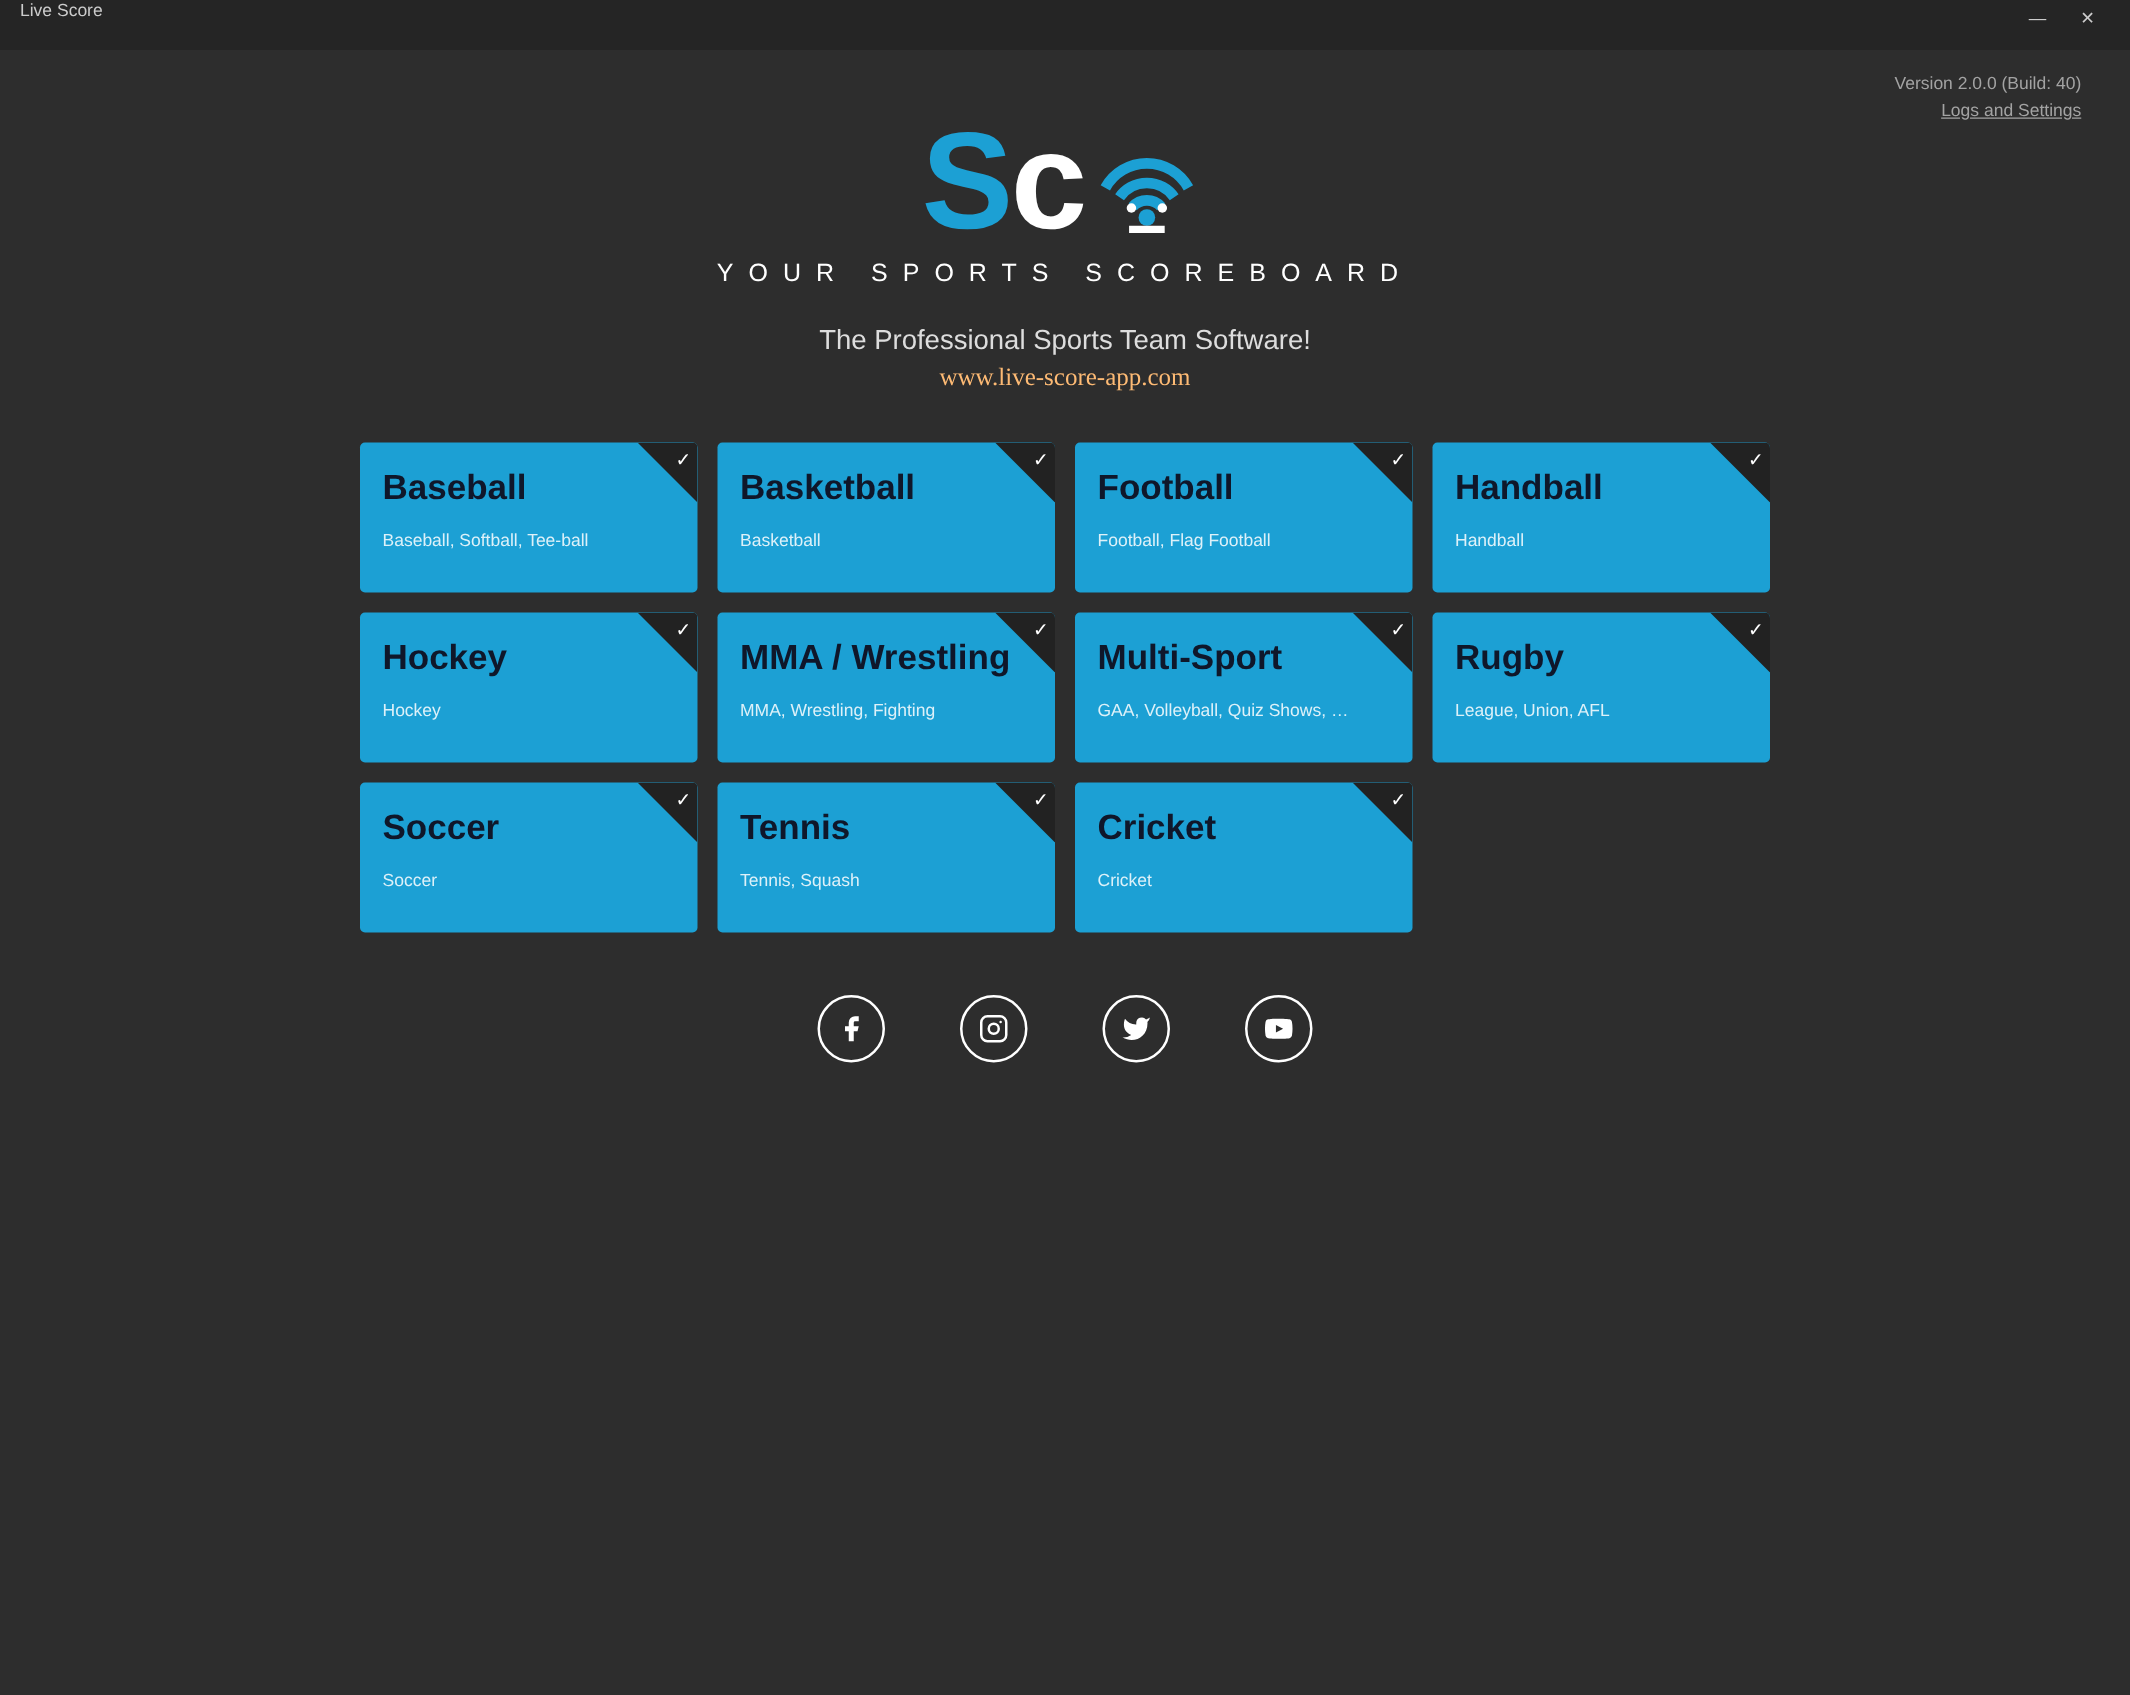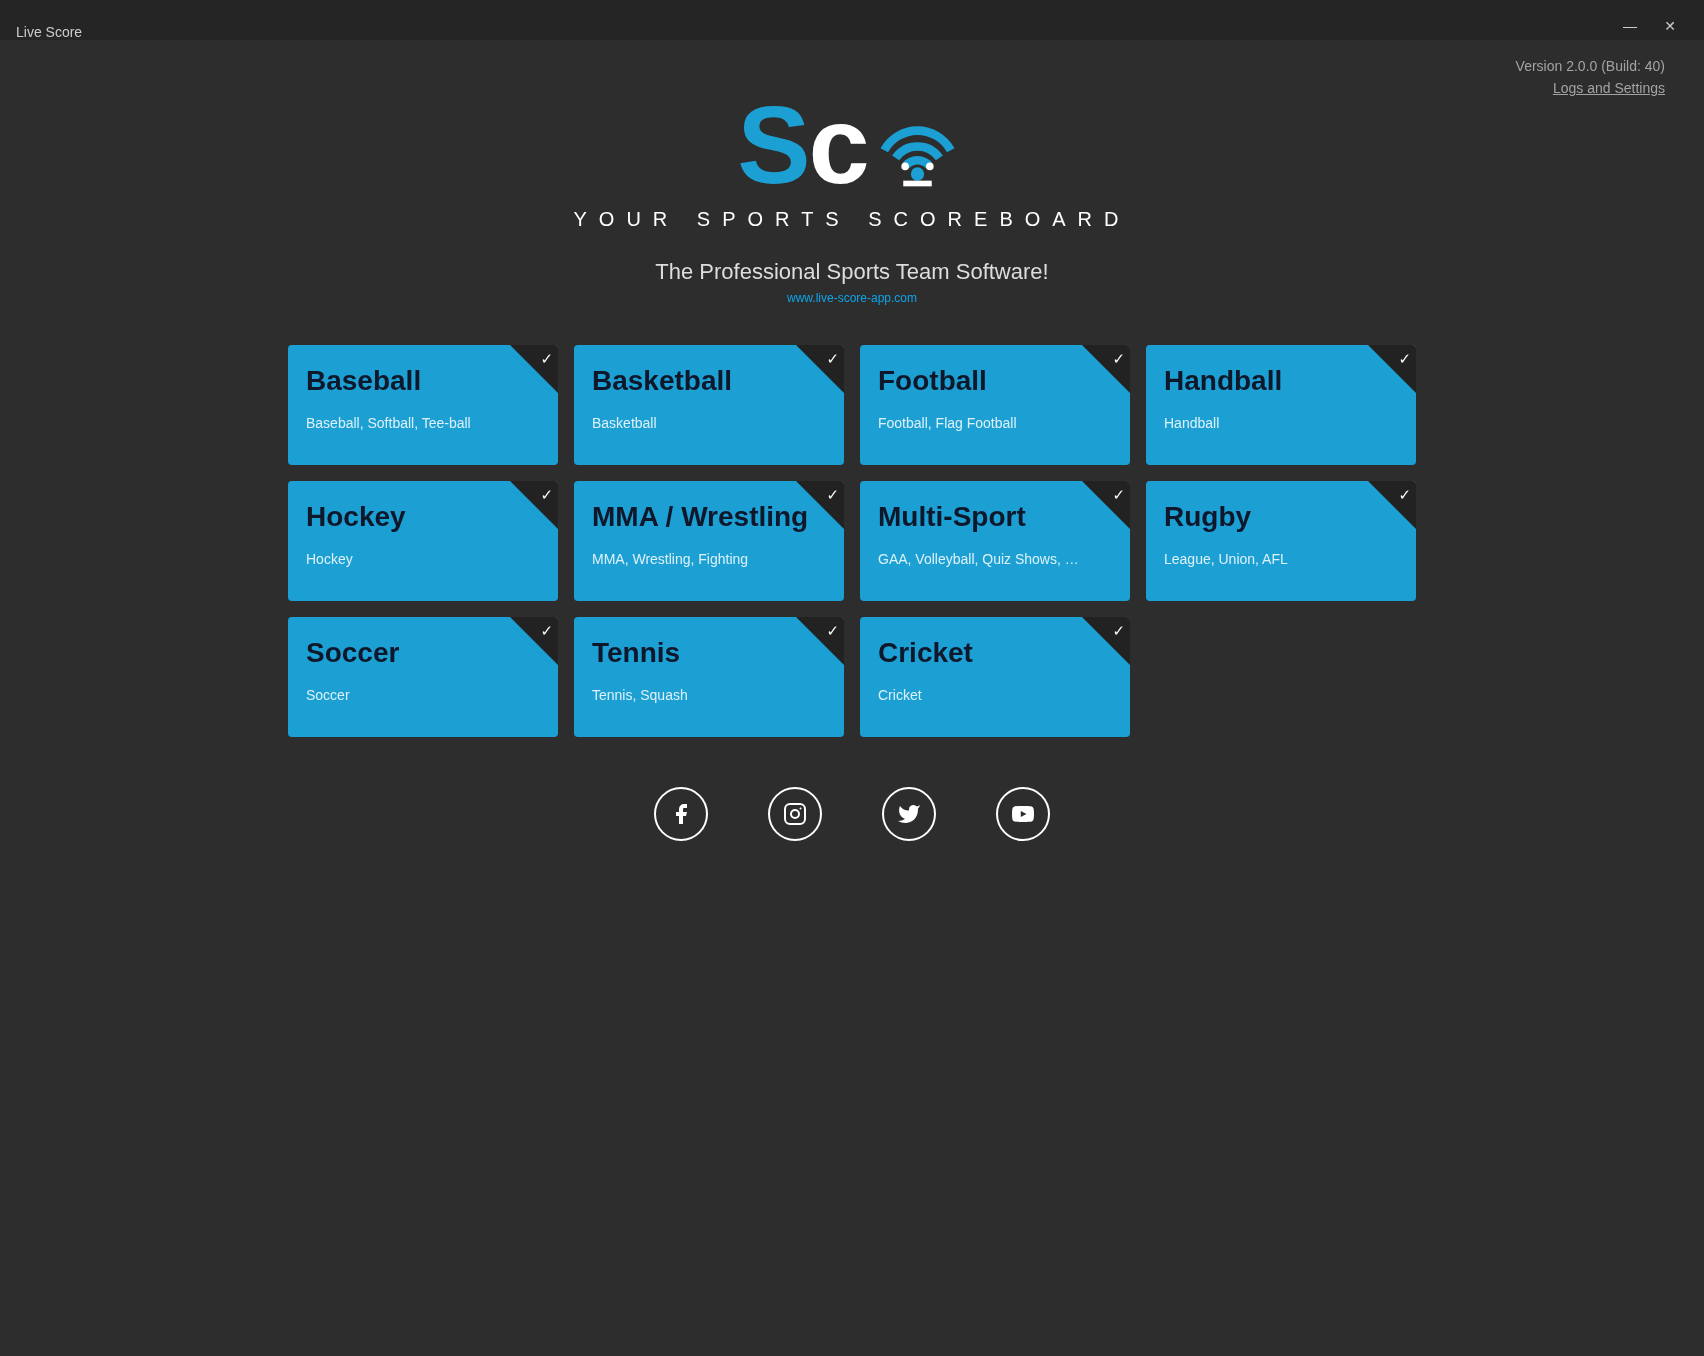--- a/index.html
+++ b/index.html
@@ -12,21 +12,21 @@
       min-height: 1356px;
       position: relative;
       overflow-x: hidden;
     }
 
     
     .title-bar {
       background-color: #252525;
       height: 40px;
       display: flex;
-      align-items: flex-end;
+      align-items: flex-start;
       justify-content: space-between;
       padding: 0 16px;
       user-select: none;
     }
 
     .title-bar-title {
       color: #cccccc;
       font-size: 14px;
     }
 
@@ -121,22 +121,23 @@
 
     .subtitle {
       margin-top: 28px;
       font-size: 22px;
       color: #dddddd;
       font-weight: 400;
     }
 
     .website {
       margin-top: 6px;
-      font-size: 12px;
-      color: #0ea5e9;
+      font-size: 20px;
+      color: #fdba74;
+      font-family: Liberation Serif, serif;
     }
 
     
     .sports-grid {
       display: grid;
       grid-template-columns: repeat(4, 270px);
       gap: 16px;
       margin-top: 40px;
     }
 

